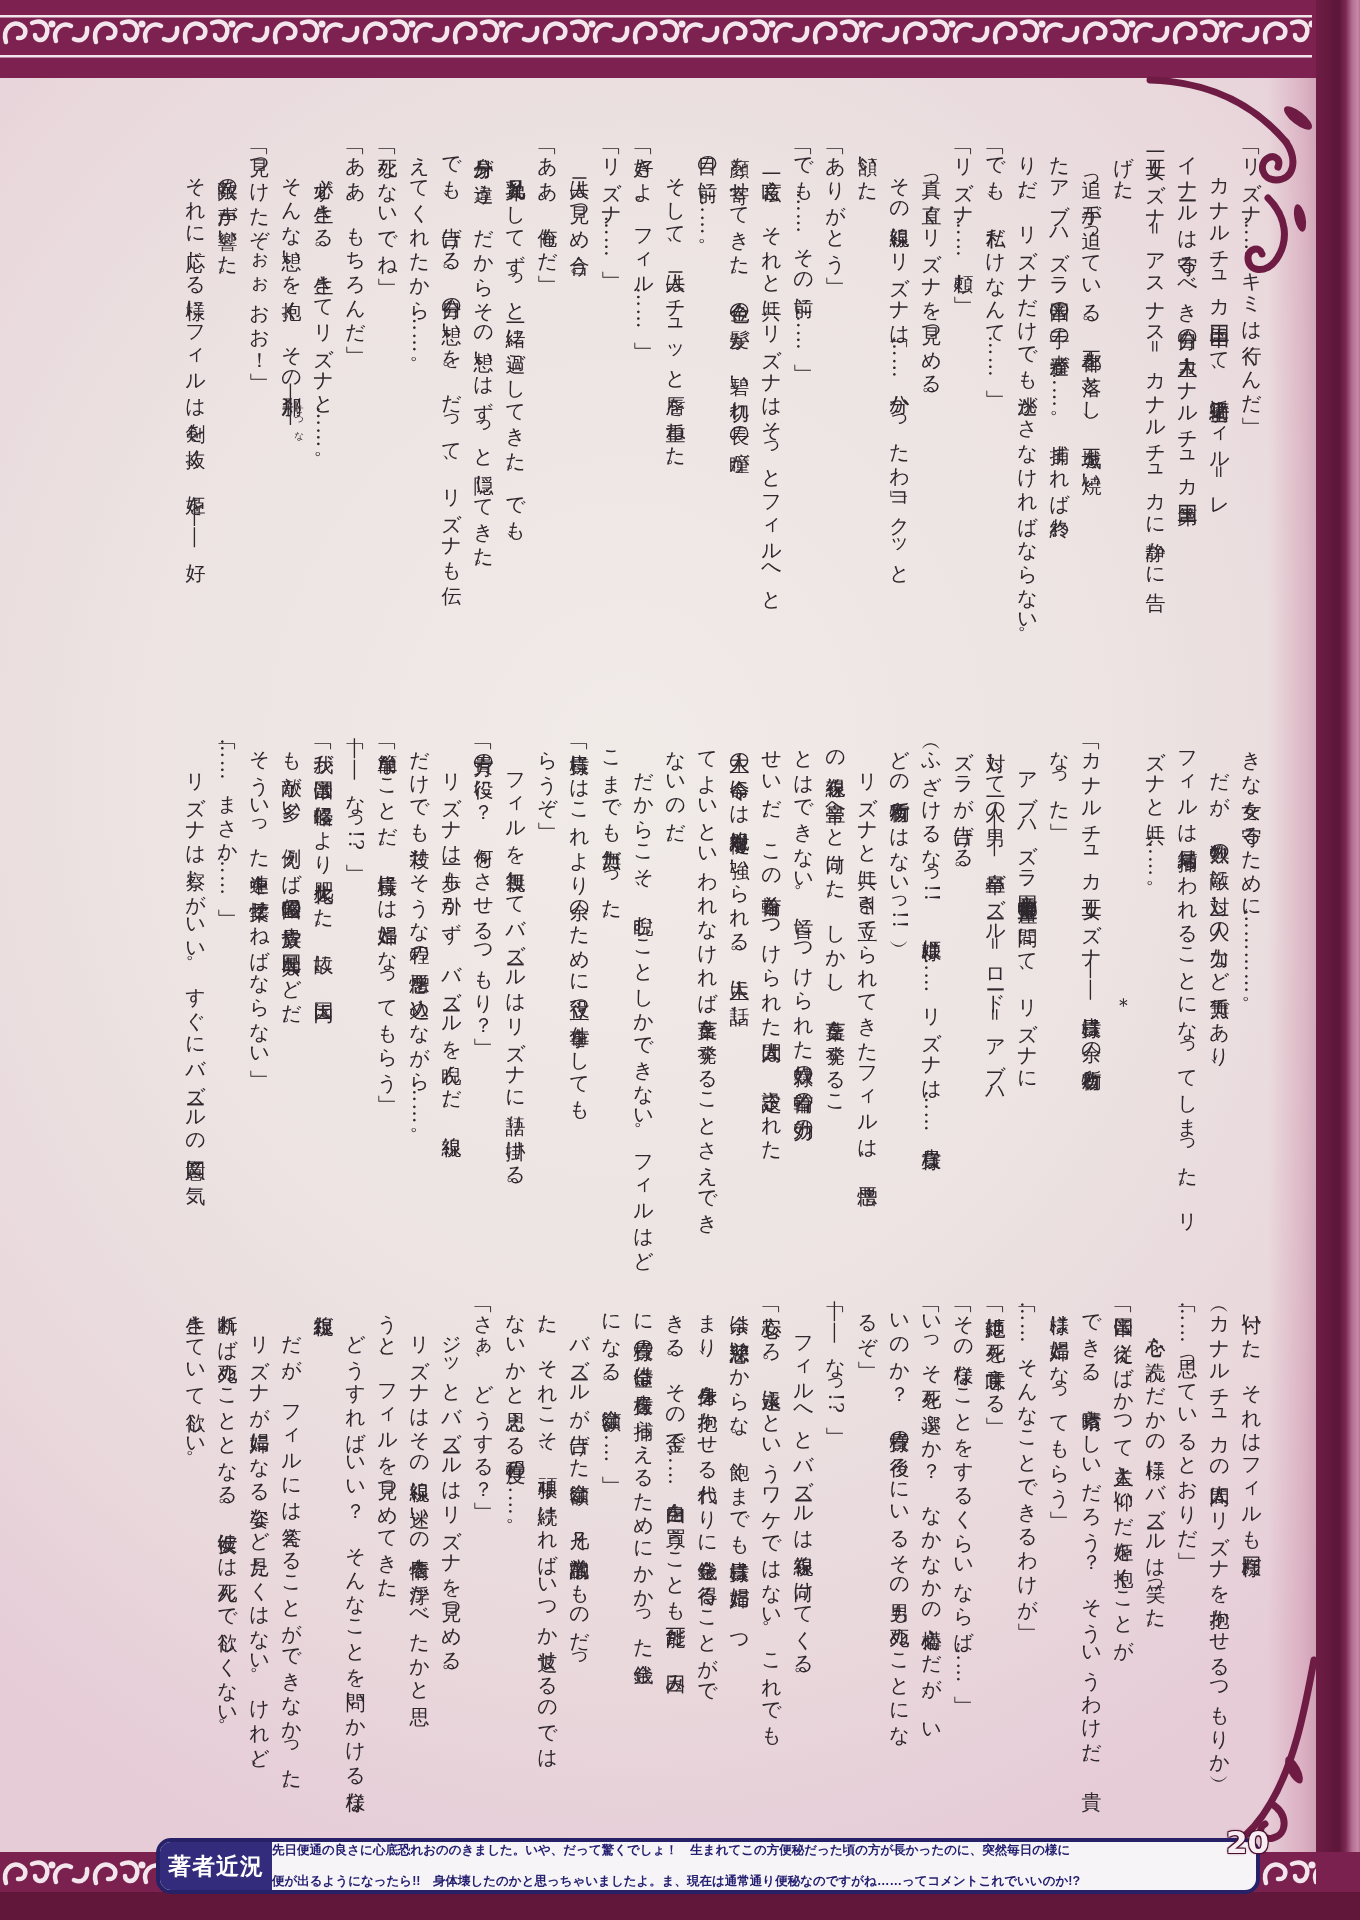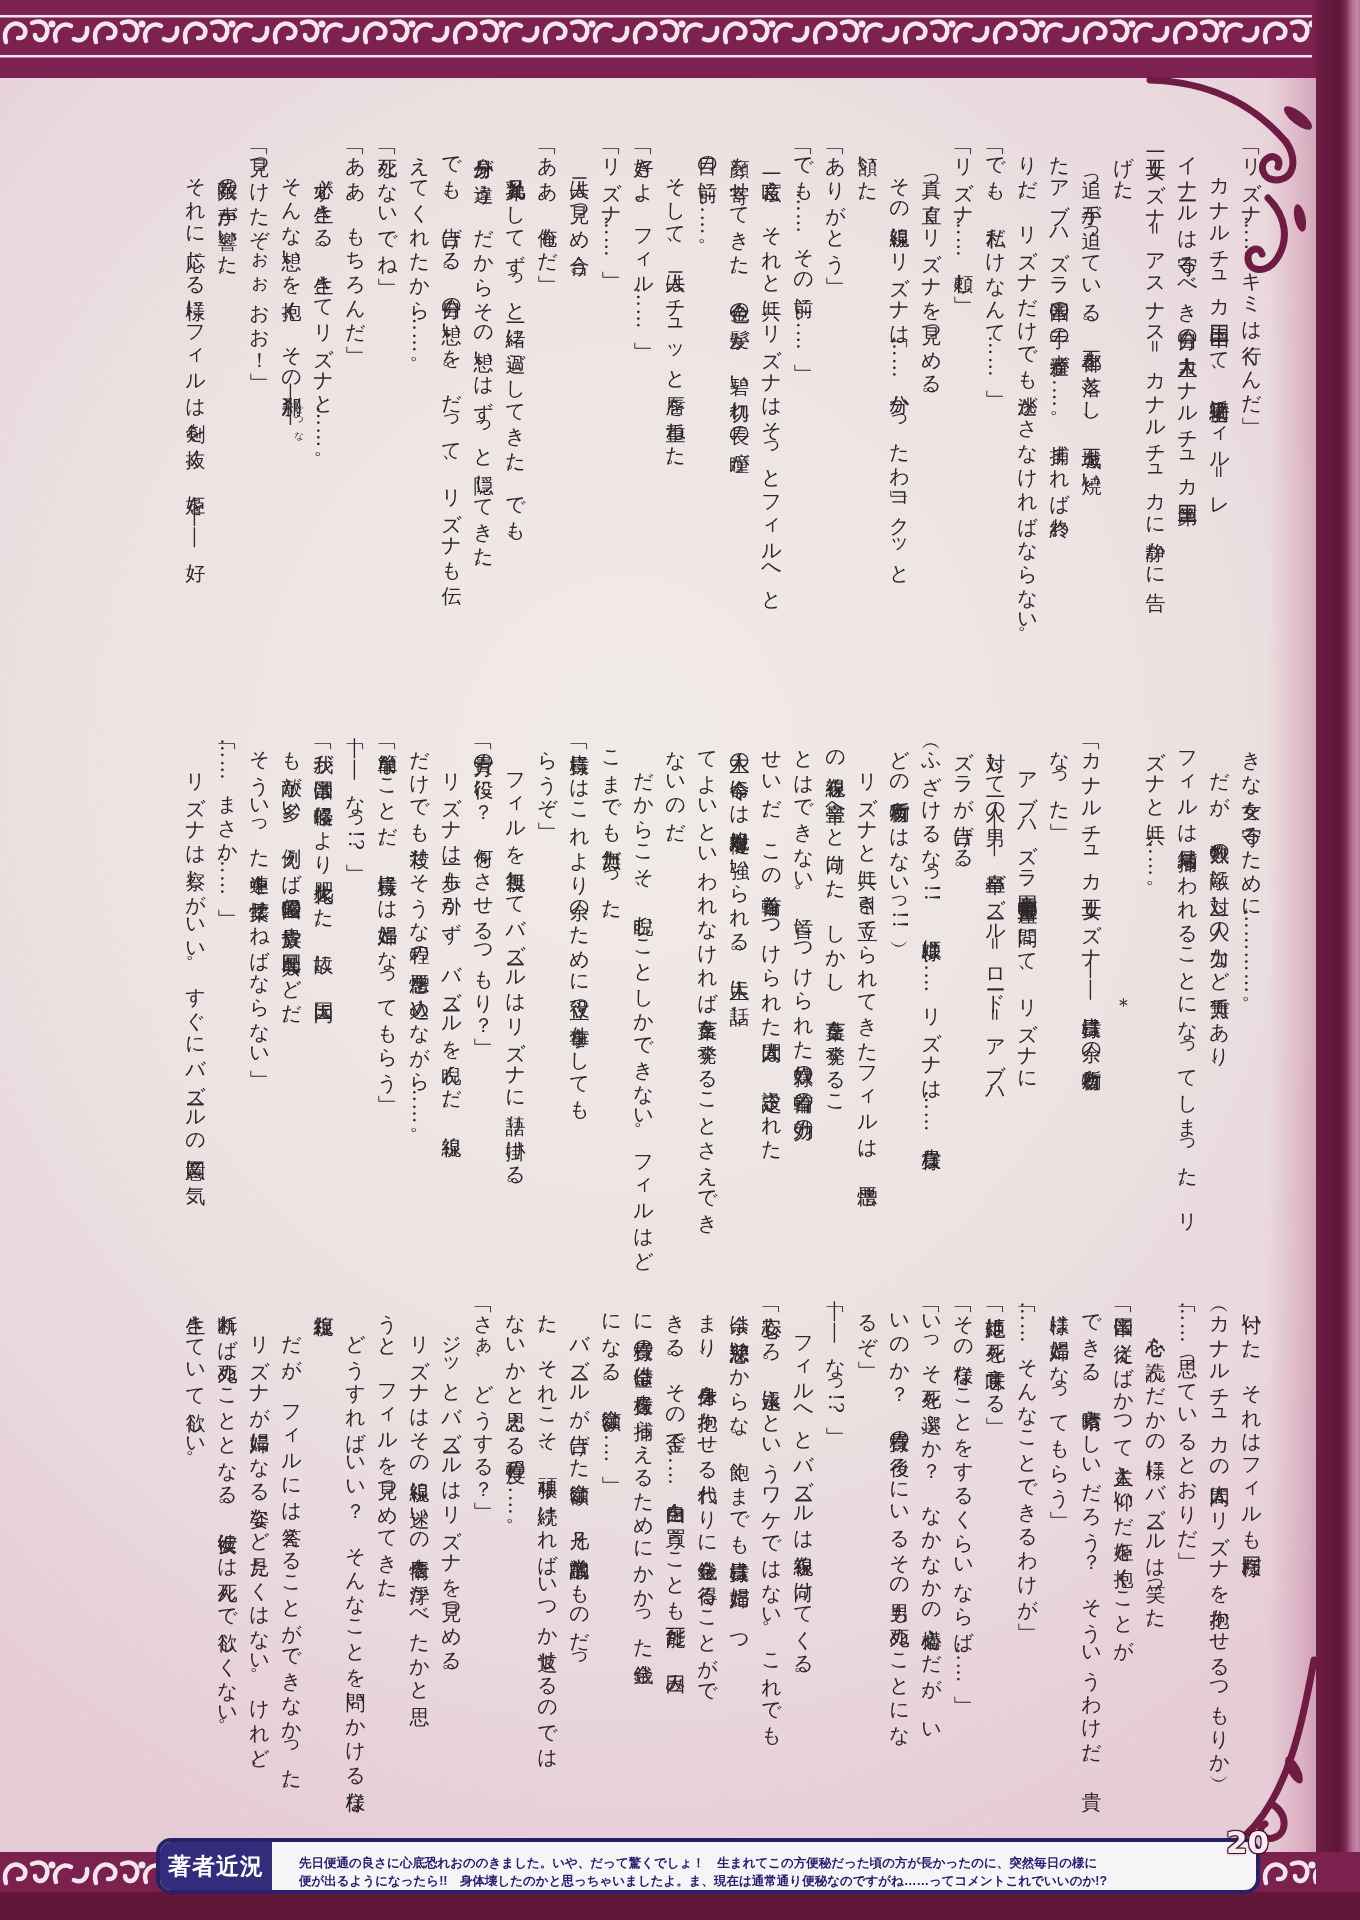--- a/index.html
+++ b/index.html
@@ -24,22 +24,22 @@
   #band1{top:142px;} #band2{top:737px;} #band3{top:1300px;}
   .furigana{position:absolute;left:292px;top:398px;height:48px;writing-mode:vertical-rl;
     font-size:9.5px;letter-spacing:2px;color:#3a3138;}
   
   .footer-box{position:absolute;left:156px;top:1838px;width:1104px;height:56px;
     background:#f7f4f8;border:4px solid #272168;border-radius:15px;display:flex;z-index:6;
     box-sizing:border-box;overflow:hidden;font-family:"Liberation Sans",sans-serif;}
   .footer-label{width:112px;flex:0 0 112px;background:#332c7d;color:#ffffff;
     display:flex;align-items:center;justify-content:center;
     font-weight:bold;font-size:23px;letter-spacing:1px;border-radius:8px 0 0 8px;}
-  .footer-content{flex:1;display:flex;flex-direction:column;justify-content:flex-end;
-    padding:0 27px;gap:1px;}
+  .footer-content{flex:1;display:flex;flex-direction:column;justify-content:space-between;
+    padding:0 0;gap:1px;}
   .footer-line{font-size:12.5px;font-weight:bold;color:#242070;white-space:nowrap;}
   
   .page-number{position:absolute;left:1226px;top:1824px;z-index:7;
     font-family:"DejaVu Sans",sans-serif;font-weight:bold;font-size:31px;color:#f6eef2;
     text-shadow:0 0 3px #4c0f2e,1px 1px 0 #4c0f2e,-1px -1px 0 #4c0f2e,1px -1px 0 #4c0f2e,-1px 1px 0 #4c0f2e;}
   .ornament{position:absolute;z-index:5;}
 </style>
 </head>
 <body>
 

